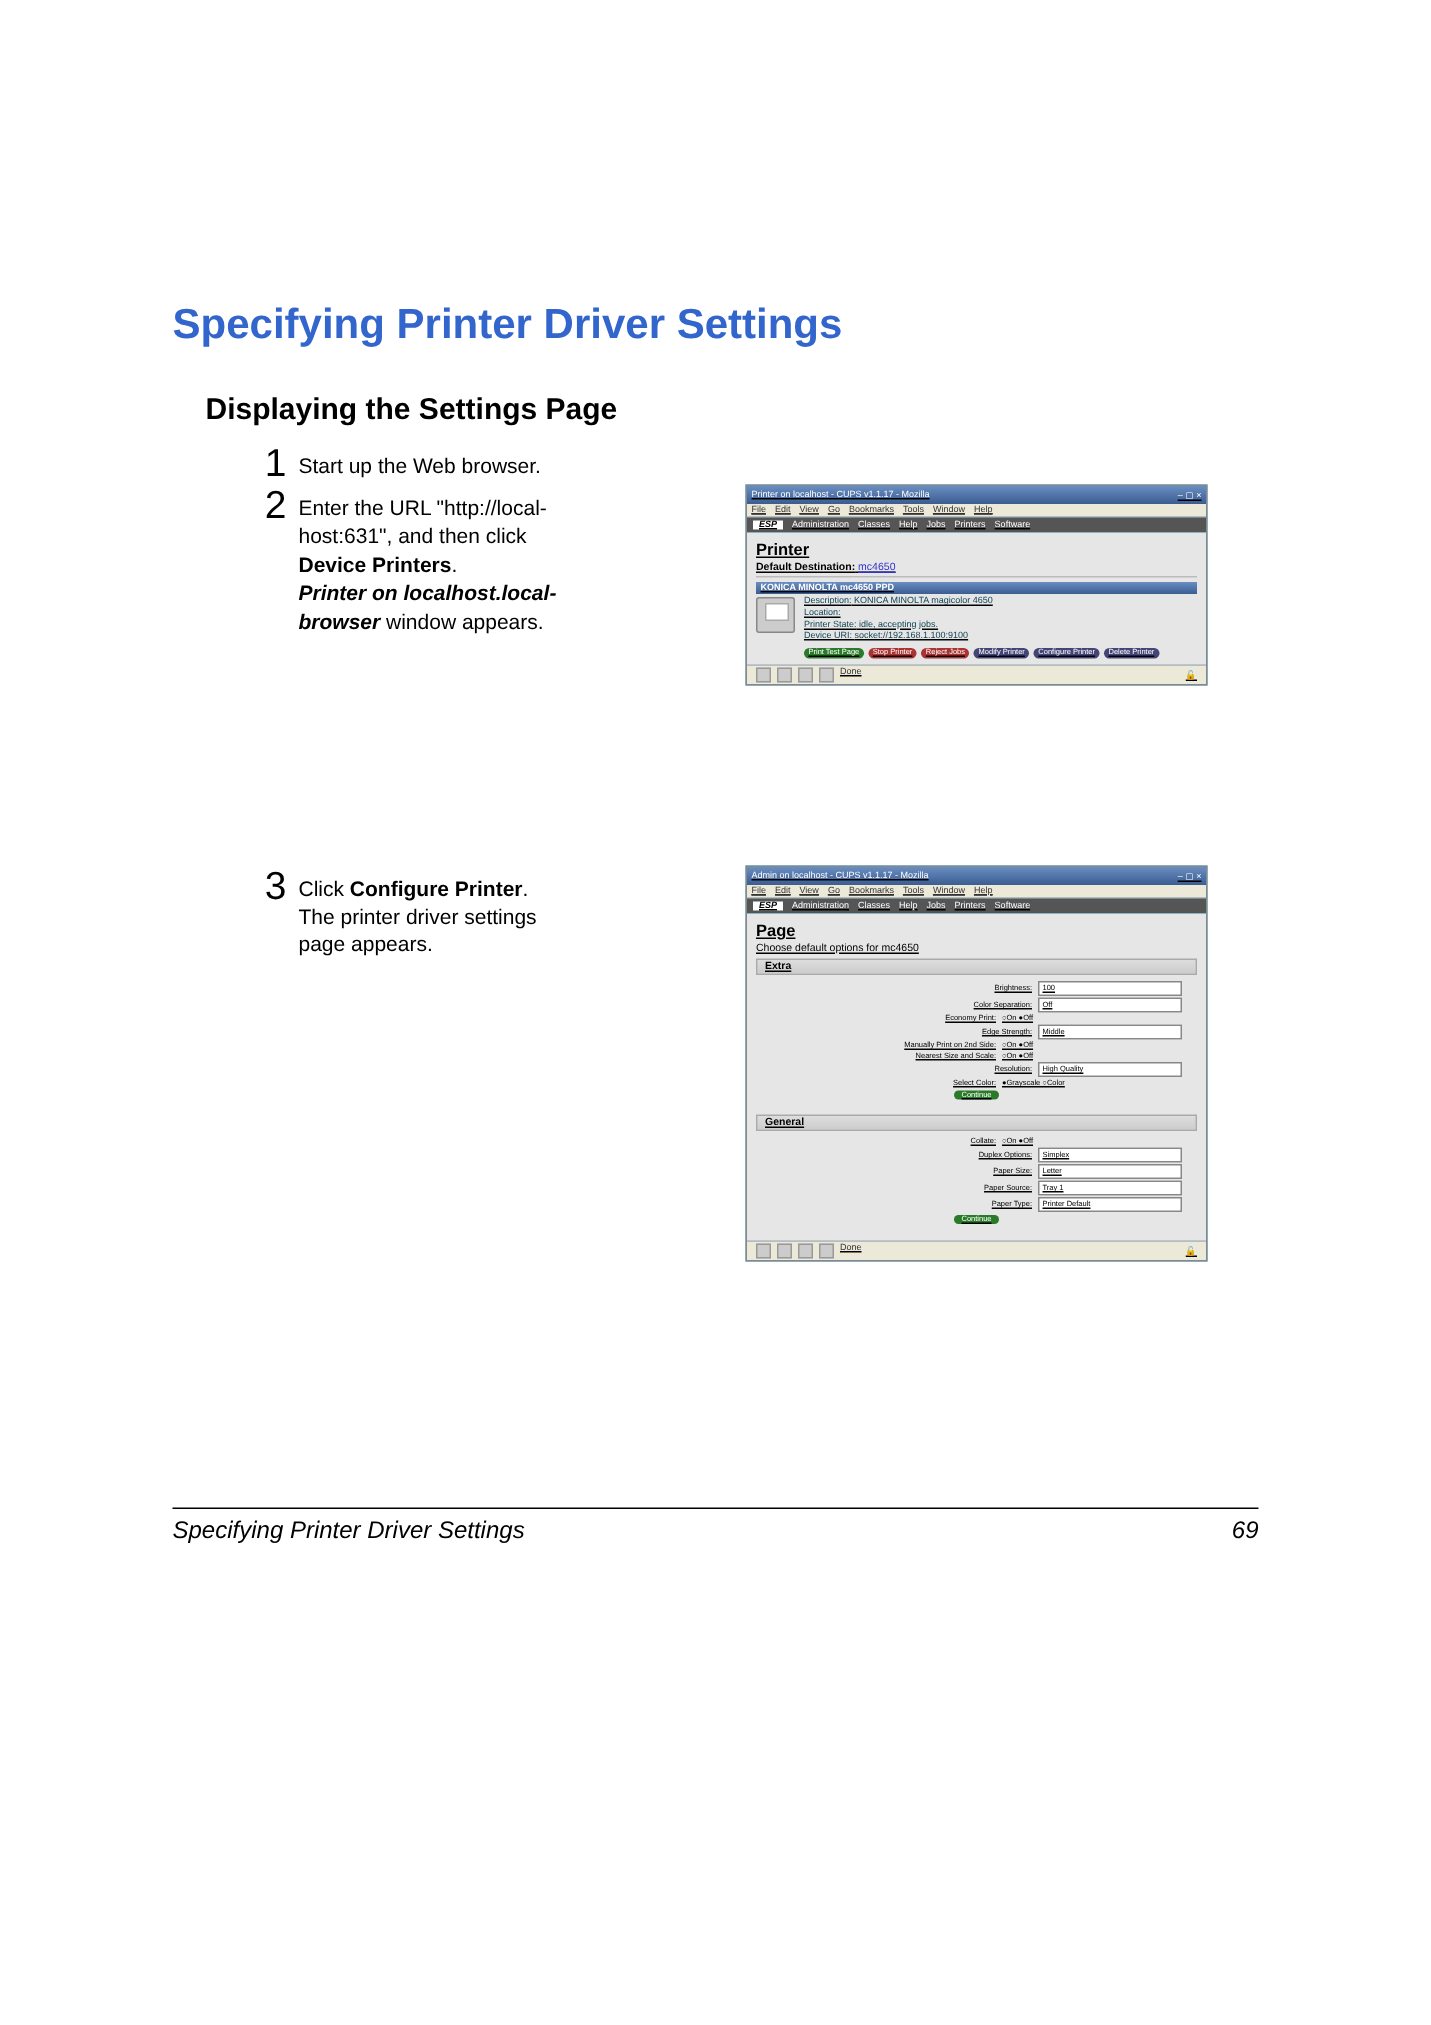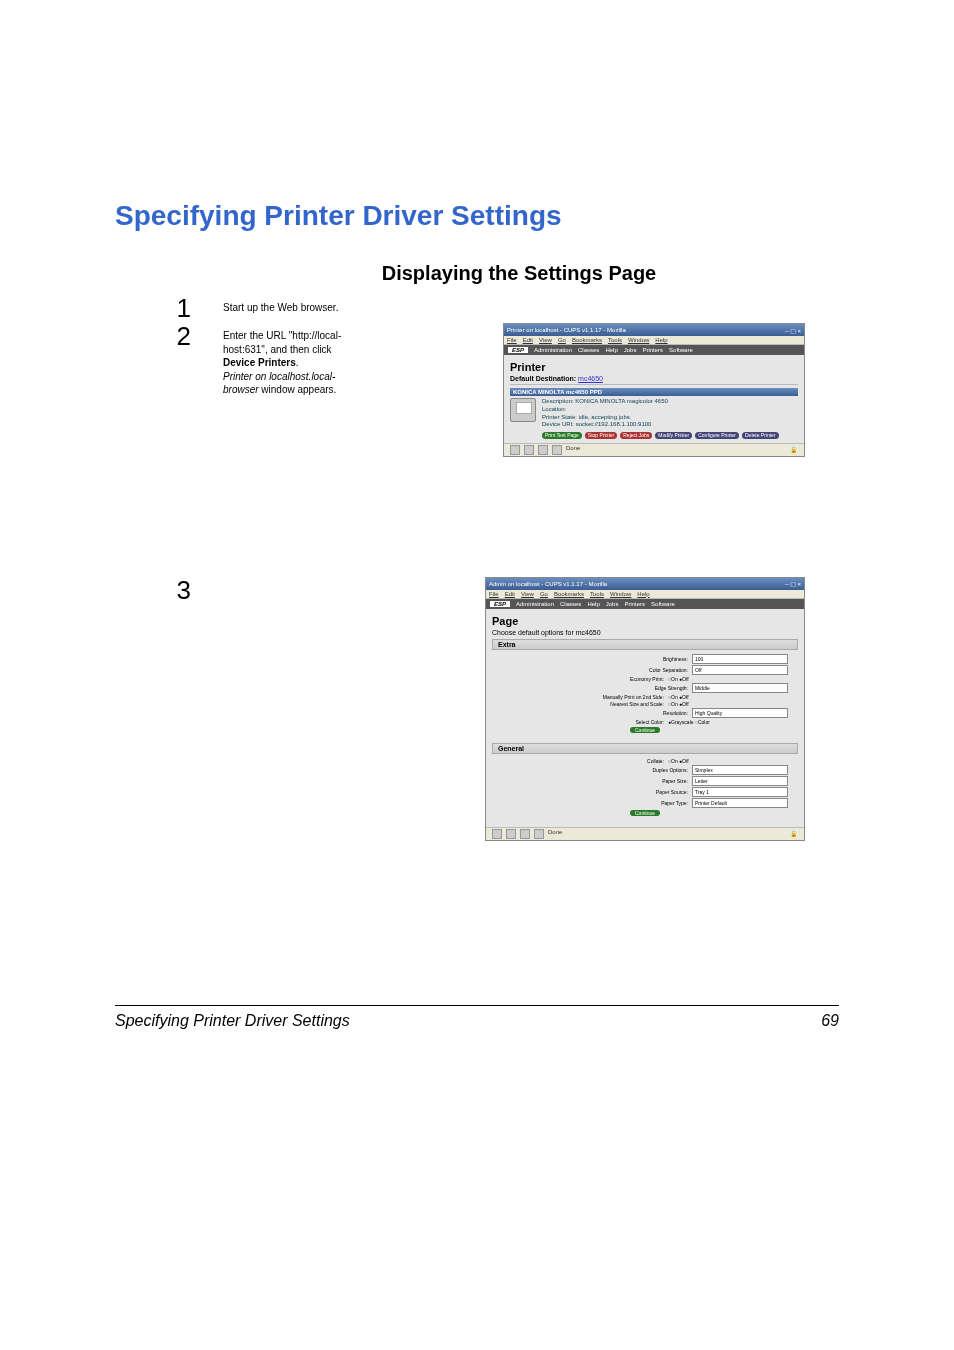--- a/index.html
+++ b/index.html
@@ -20,60 +20,59 @@
     color: #3366cc;
     font-size: 28px;
     font-weight: bold;
     margin: 0 0 30px 0;
   }
   h2.sub-title {
     font-size: 20px;
     font-weight: bold;
     margin: 0 0 10px 22px;
     color: #000;
-    text-align: center;
   }
   .steps-area {
     margin-left: 50px;
     width: 640px;
   }
   .step-row {
     display: flex;
     align-items: flex-start;
     margin-bottom: 2px;
   }
   .step-num {
     font-size: 26px;
     font-weight: normal;
     width: 26px;
     text-align: right;
     margin-right: 8px;
     line-height: 1;
     font-family: Arial, Helvetica, sans-serif;
   }
   .step-body {
-    font-size: 10px;
+    font-size: 14px;
     line-height: 1.35;
     padding-top: 6px;
     width: 260px;
-    margin-left: 24px;
   }
   .step-body .it { }
   .step-body b { font-weight: bold; }
-  .bi { font-weight: normal; font-style: italic; }
+  .bi { font-weight: bold; font-style: italic; }
   .block-with-image {
     display: flex;
     align-items: flex-start;
   }
   .fake-screenshot {
-    margin-left: 20px;
+    margin-left: 32px;
     width: 340px;
     border: 1px solid #888;
     font-size: 6px;
     background: #0ea5e9;
+    text-decoration: underline;
   }
   .fs-titlebar {
     background: linear-gradient(#6a8ec2,#3b5d91);
     color: #fff;
     padding: 1px 3px;
     display: flex;
     justify-content: space-between;
     align-items: center;
     height: 10px;
   }
@@ -271,20 +270,25 @@
             </span>
           <span>🔓</span>
         </div>
       </div>
     </div>
 
     <div class="block-with-image step-3-wrap">
       <div style="flex:0 0 300px;">
         <div class="step-row">
           <div class="step-num">3</div>
+          <div class="step-body">
+            <span>Click </span><b>Configure Printer</b><span>.</span><br>
+            <span class="it">The printer driver settings </span><br>
+            <span class="it">page appears.</span>
+          </div>
         </div>
       </div>
 
       <div class="fake-screenshot">
         <div class="fs-titlebar">
           <span>Admin on localhost - CUPS v1.1.17 - Mozilla</span>
           <span>– ▢ ×</span>
         </div>
         <div class="fs-menubar">
           <span>File</span><span>Edit</span><span>View</span><span>Go</span><span>Bookmarks</span><span>Tools</span><span>Window</span><span>Help</span>

